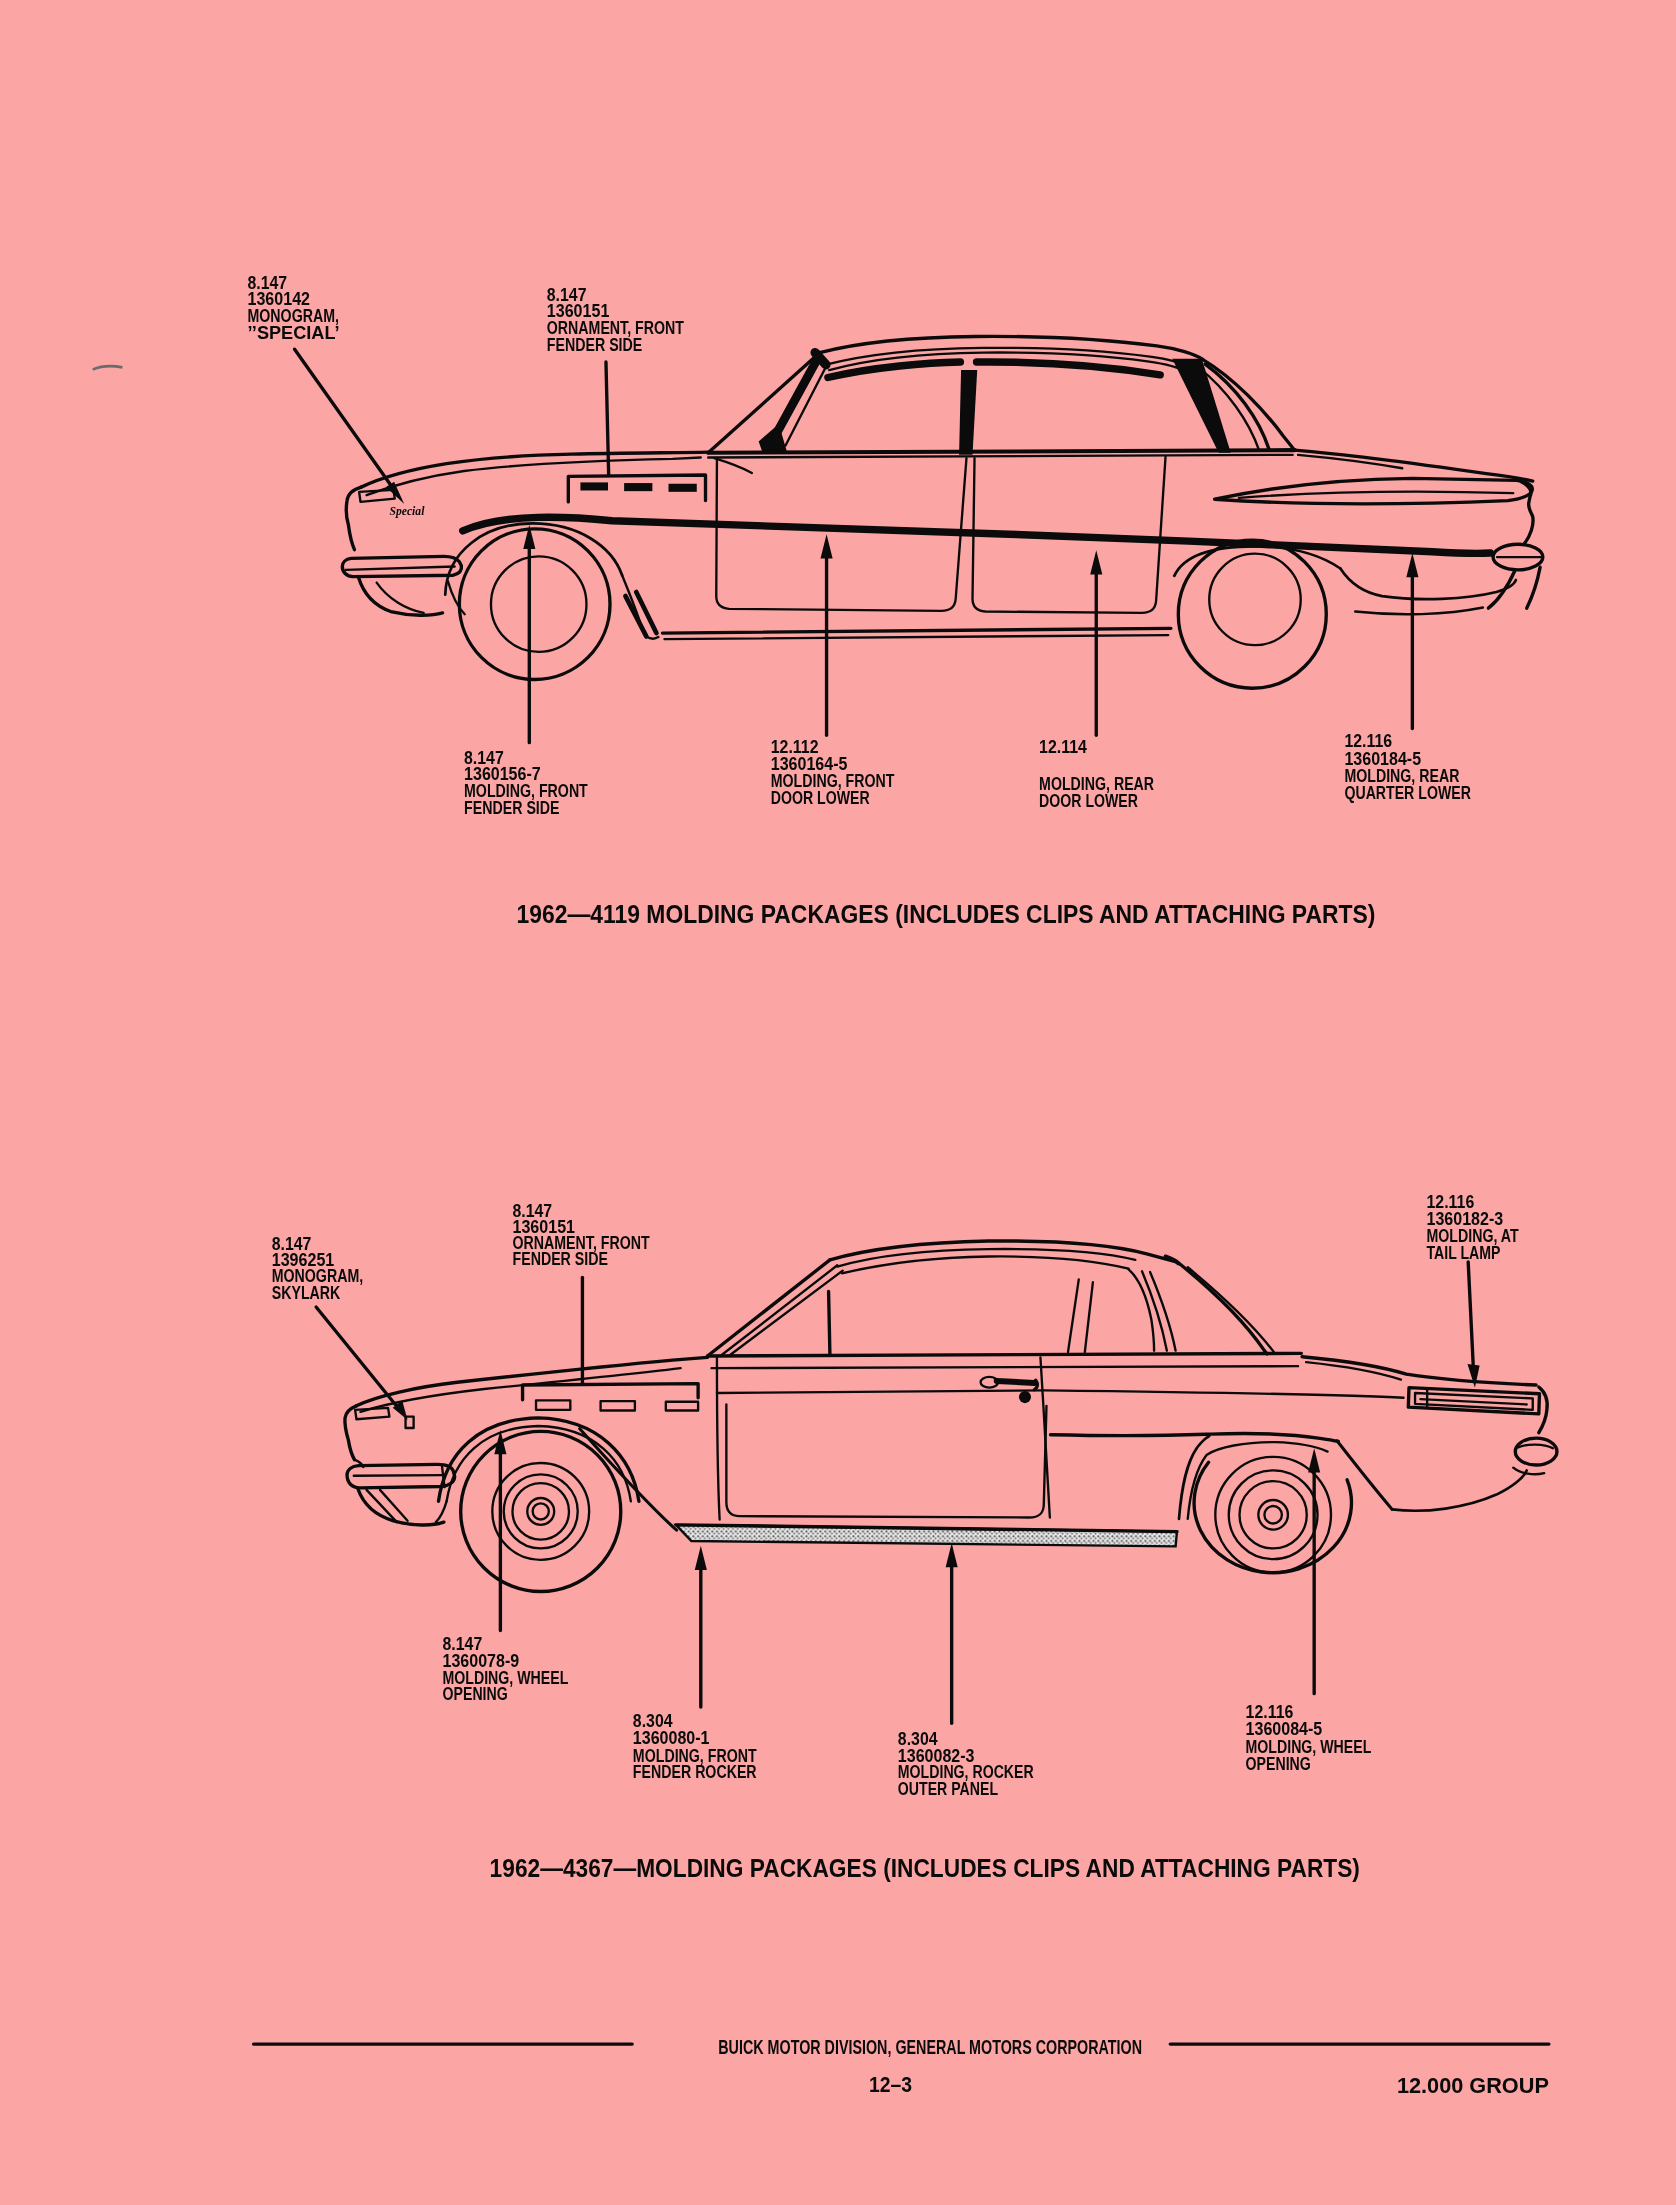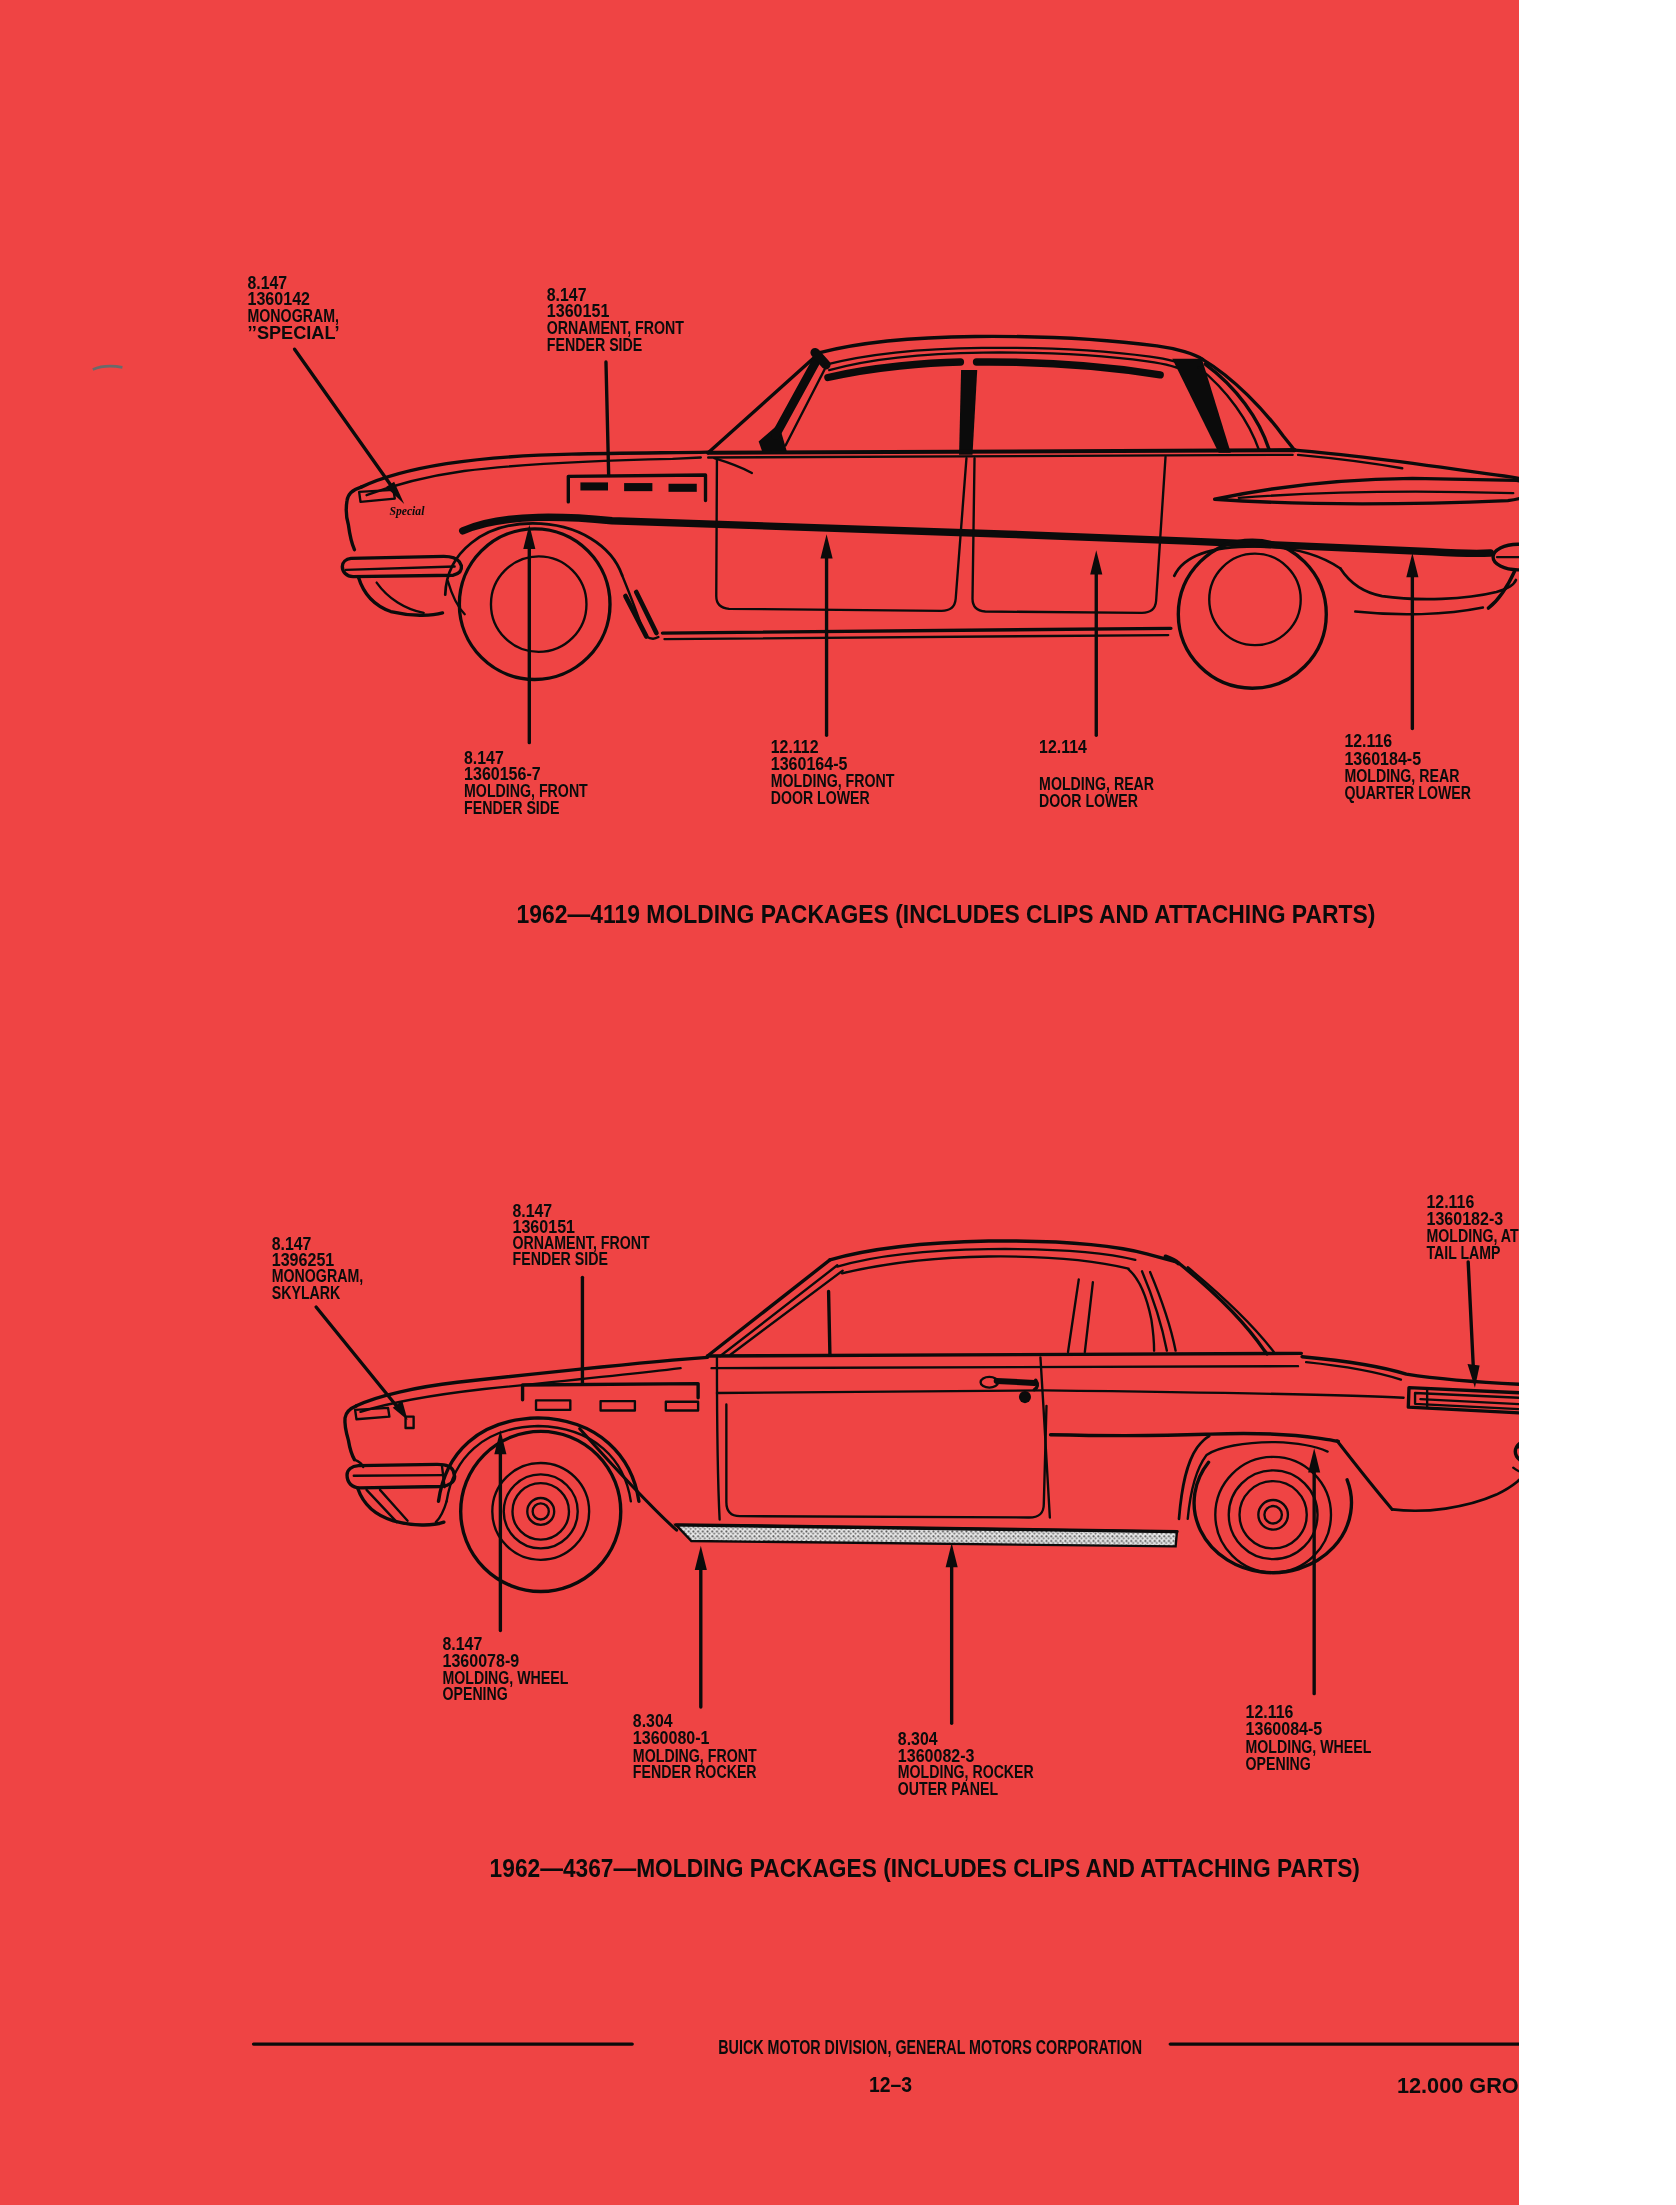--- a/index.html
+++ b/index.html
@@ -1,16 +1,16 @@
 <!DOCTYPE html>
 <html style="font-size:10.8px"><head>
 <meta charset="utf-8">
 <style>
 html,body{margin:0;padding:0;background:#fff;}
-#page{position:relative;width:1519px;height:2205px;background:#ef4444;overflow:hidden;}
+#page{position:relative;width:1676px;height:2205px;background:#fca5a5;overflow:hidden;}
 svg{position:absolute;top:0;left:0;}
 text{font-family:"Liberation Sans",sans-serif;font-weight:bold;fill:#0b0b0b;}
 .lb{font-size:27px;letter-spacing:0px;}
 .ln{fill:none;stroke:#0b0b0b;stroke-linecap:round;stroke-linejoin:round;}
 </style>
 </head>
 <body>
 <div id="page">
 <svg width="1676" height="2205" viewBox="0 0 2492 3278">
 <path d="M 138,549 C 150,544 166,543 182,546" stroke="#6a6a6a" stroke-width="4" fill="none"></path>

